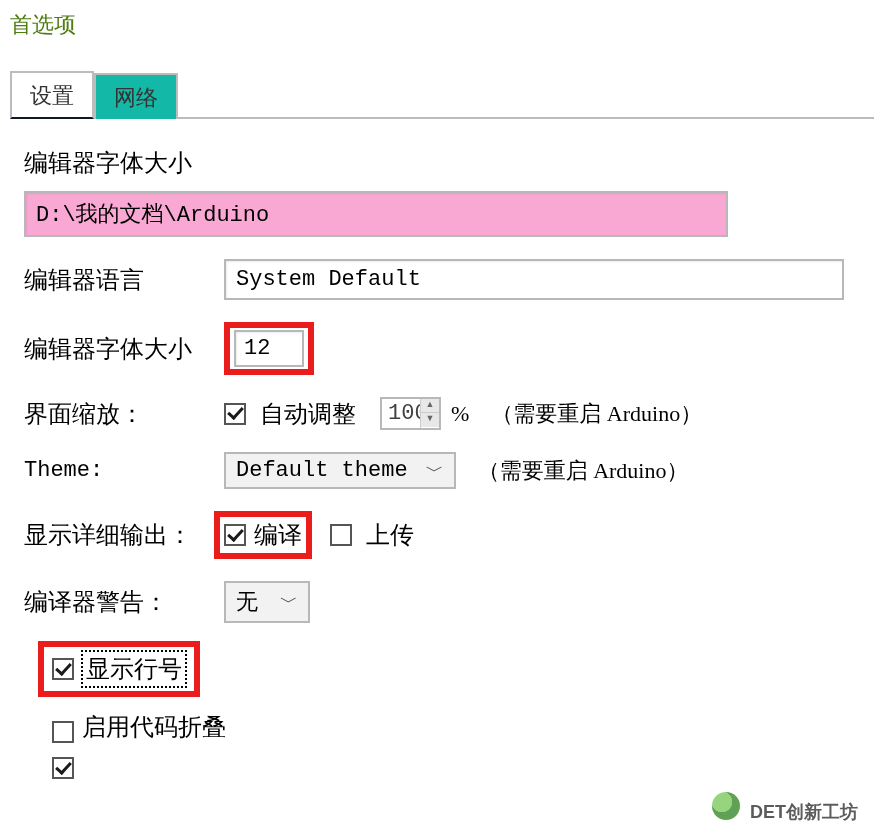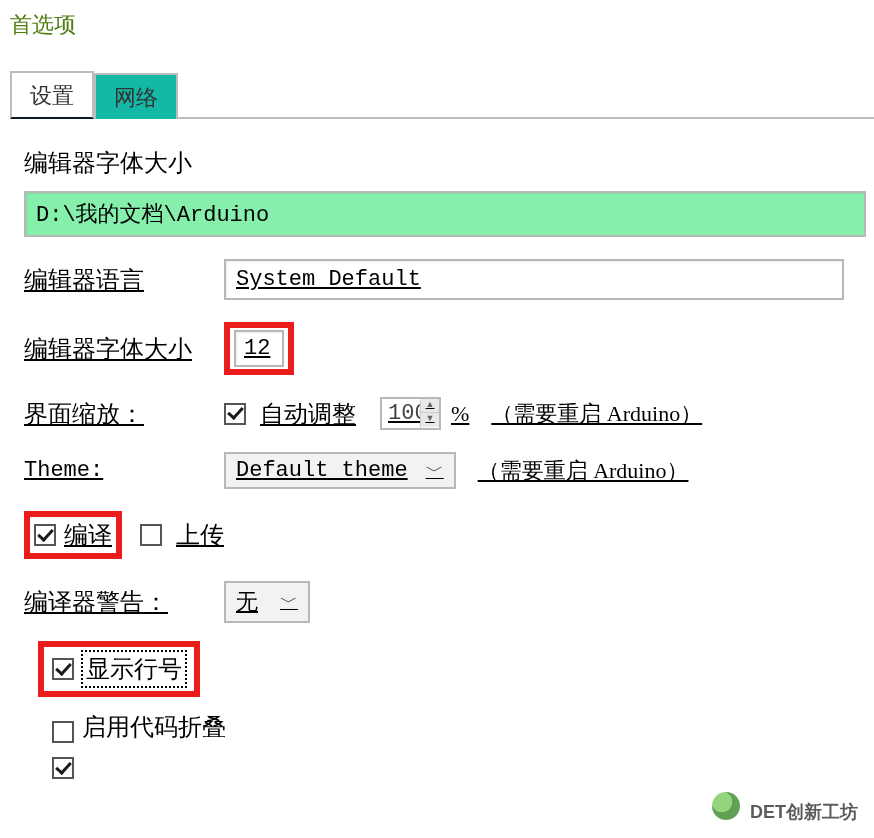--- a/index.html
+++ b/index.html
@@ -44,54 +44,53 @@
     margin-top: 23px;
   }
   .panel {
     padding: 20px 18px 0 24px;
   }
   .section-label {
     font-size: 24px;
     margin: 8px 0 12px 0;
   }
   .text-input {
-    width: 842px;
+    width: 704px;
     border: 2px solid #b8b8b8;
     padding: 6px 10px;
     font-family: "Consolas","Courier New",monospace;
     font-size: 22px;
-    background: #86efac;
+    background: #f9a8d4;
     box-shadow: inset 1px 1px 2px rgba(0,0,0,0.08);
   }
   .row {
     display: flex;
     align-items: center;
     margin-top: 22px;
     gap: 6px;
-    text-decoration: underline;
   }
   .row .label {
     min-width: 194px;
     font-size: 24px;
   }
   .row .label.nomin {
     min-width: 0;
   }
   .select-like {
     border: 2px solid #b8b8b8;
     padding: 6px 10px;
     font-family: "Consolas","Courier New",monospace;
     font-size: 22px;
     background: #fff;
     min-width: 620px;
     display: inline-block;
     box-shadow: inset 1px 1px 2px rgba(0,0,0,0.08);
   }
   .small-input {
-    width: 50px;
+    width: 70px;
     border: 2px solid #b8b8b8;
     padding: 4px 8px;
     font-family: "Consolas","Courier New",monospace;
     font-size: 22px;
     background: #fff;
     text-align: left;
     box-shadow: inset 1px 1px 2px rgba(0,0,0,0.08);
   }
   .highlight-red {
     border: 6px solid #ea1c1c;
@@ -270,20 +269,21 @@
   <div class="row">
     <div class="theme-label">Theme:</div>
     <div class="dropdown">
       <span>Default theme</span>
       <span class="chev">﹀</span>
     </div>
     <span class="hint">（需要重启 Arduino）</span>
   </div>
 
   <div class="row">
+    <div class="label nomin" style="min-width:184px">显示详细输出：</div>
     <span class="highlight-red">
       <span class="checkbox checked"></span>
       <span class="cb-label">编译</span>
     </span>
     <span style="width:6px"></span>
     <span class="checkbox"></span>
     <span class="cb-label">上传</span>
   </div>
 
   <div class="row">

